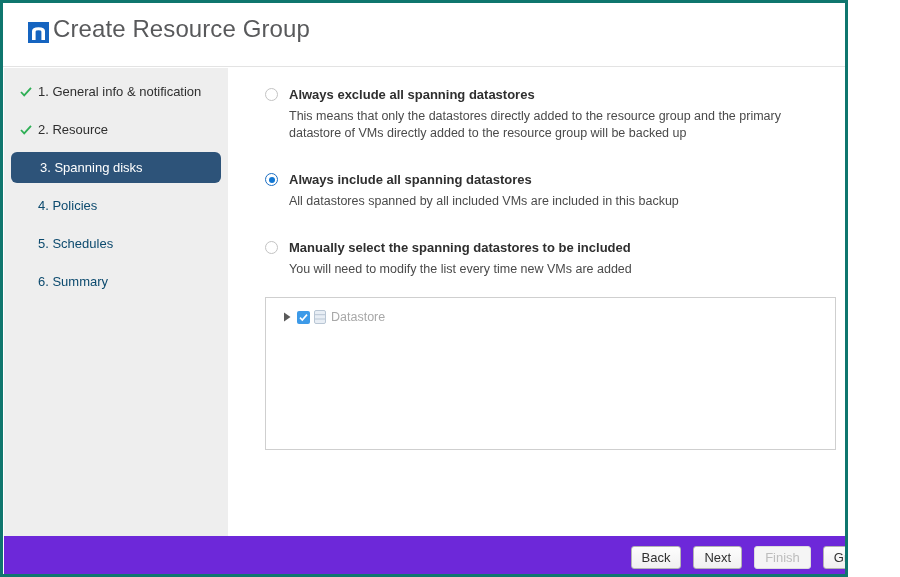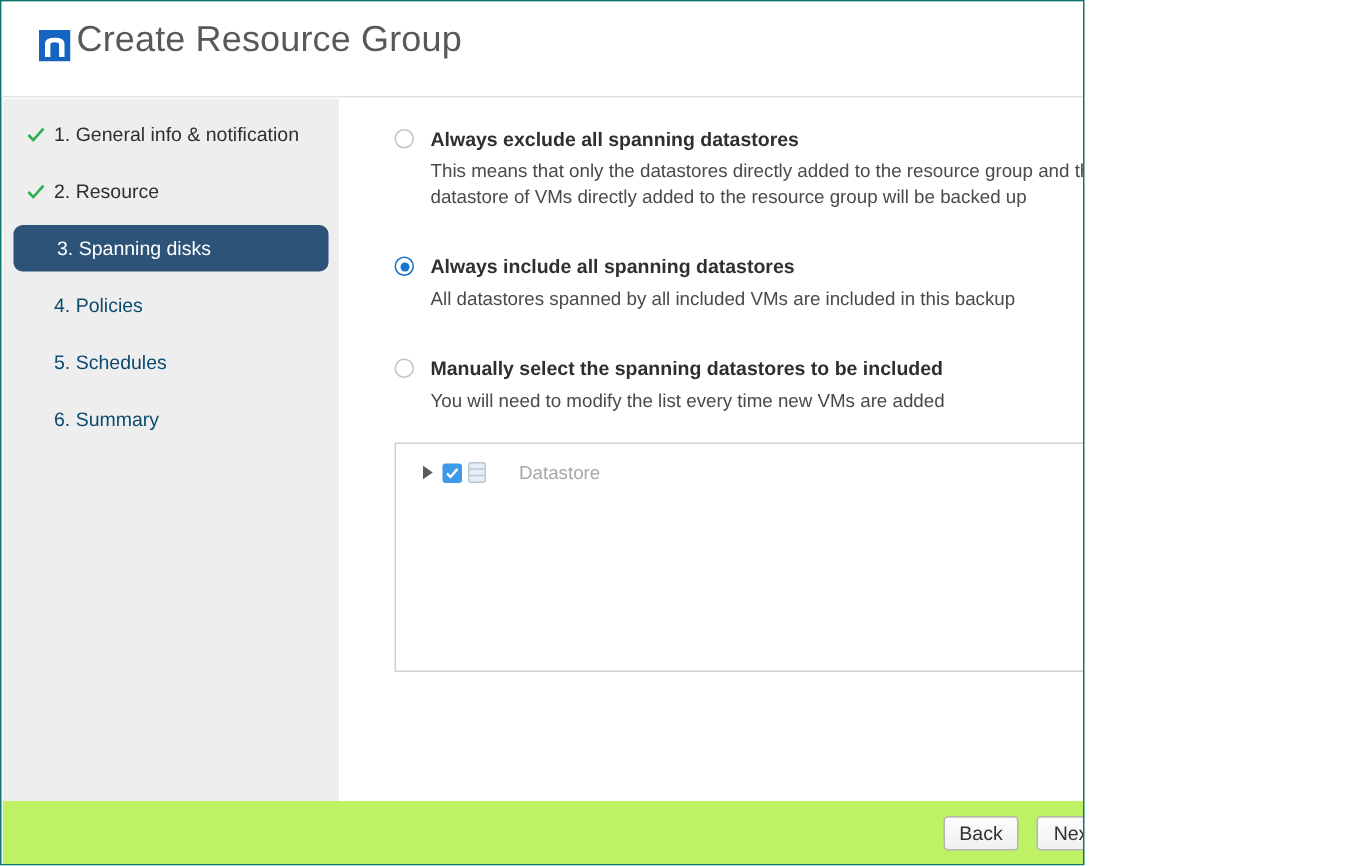--- a/index.html
+++ b/index.html
@@ -8,24 +8,24 @@
     padding: 0;
     background: #ffffff;
   }
   body {
     font-family: "Liberation Sans", sans-serif;
     -webkit-font-smoothing: antialiased;
   }
 
   .window {
     position: relative;
-    width: 723px;
+    width: 848px;
     height: 577px;
     background: #ffffff;
-    border: 1px solid #0f766e;
+    border: 3px solid #0f766e;
     overflow: hidden;
   }
 
   
   .header {
     position: absolute;
     left: 0; top: 0;
     width: 900px;
     height: 64px;
     background: #ffffff;
@@ -178,33 +178,33 @@
     background: #3d9ae8;
     display: flex;
     align-items: center;
     justify-content: center;
   }
   .ds-icon {
     width: 12px; height: 14px;
     margin-left: 4px;
   }
   .tree-label {
-    margin-left: 22px;
+    margin-left: 5px;
     font-size: 12.5px;
     color: #a8a8a8;
     white-space: nowrap;
   }
 
   
   .footer {
     position: absolute;
     left: 1px; top: 533px;
     width: 897px;
     height: 42px;
-    background: #bef264;
+    background: #6d28d9;
     display: flex;
     align-items: center;
     justify-content: flex-end;
     padding-right: 20px;
   }
   .btn {
     min-width: 46px;
     height: 23px;
     margin-left: 12px;
     padding: 0 10px;

